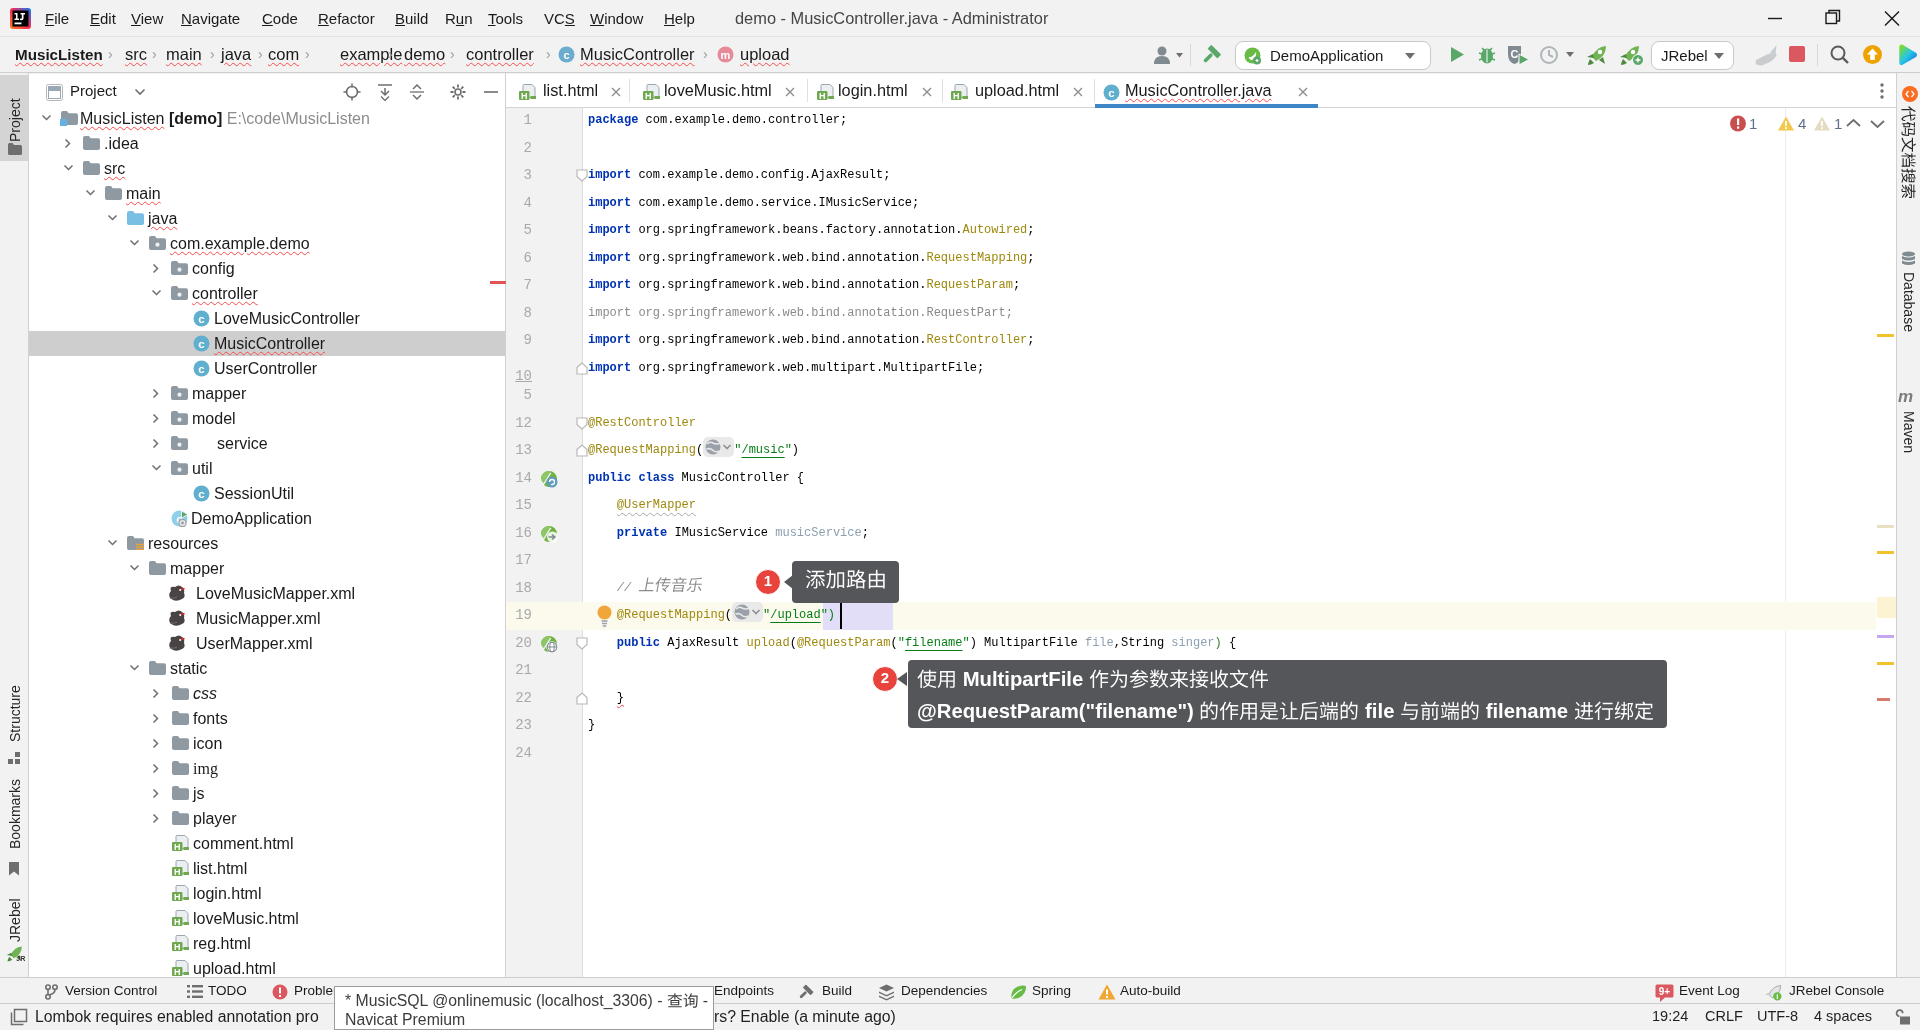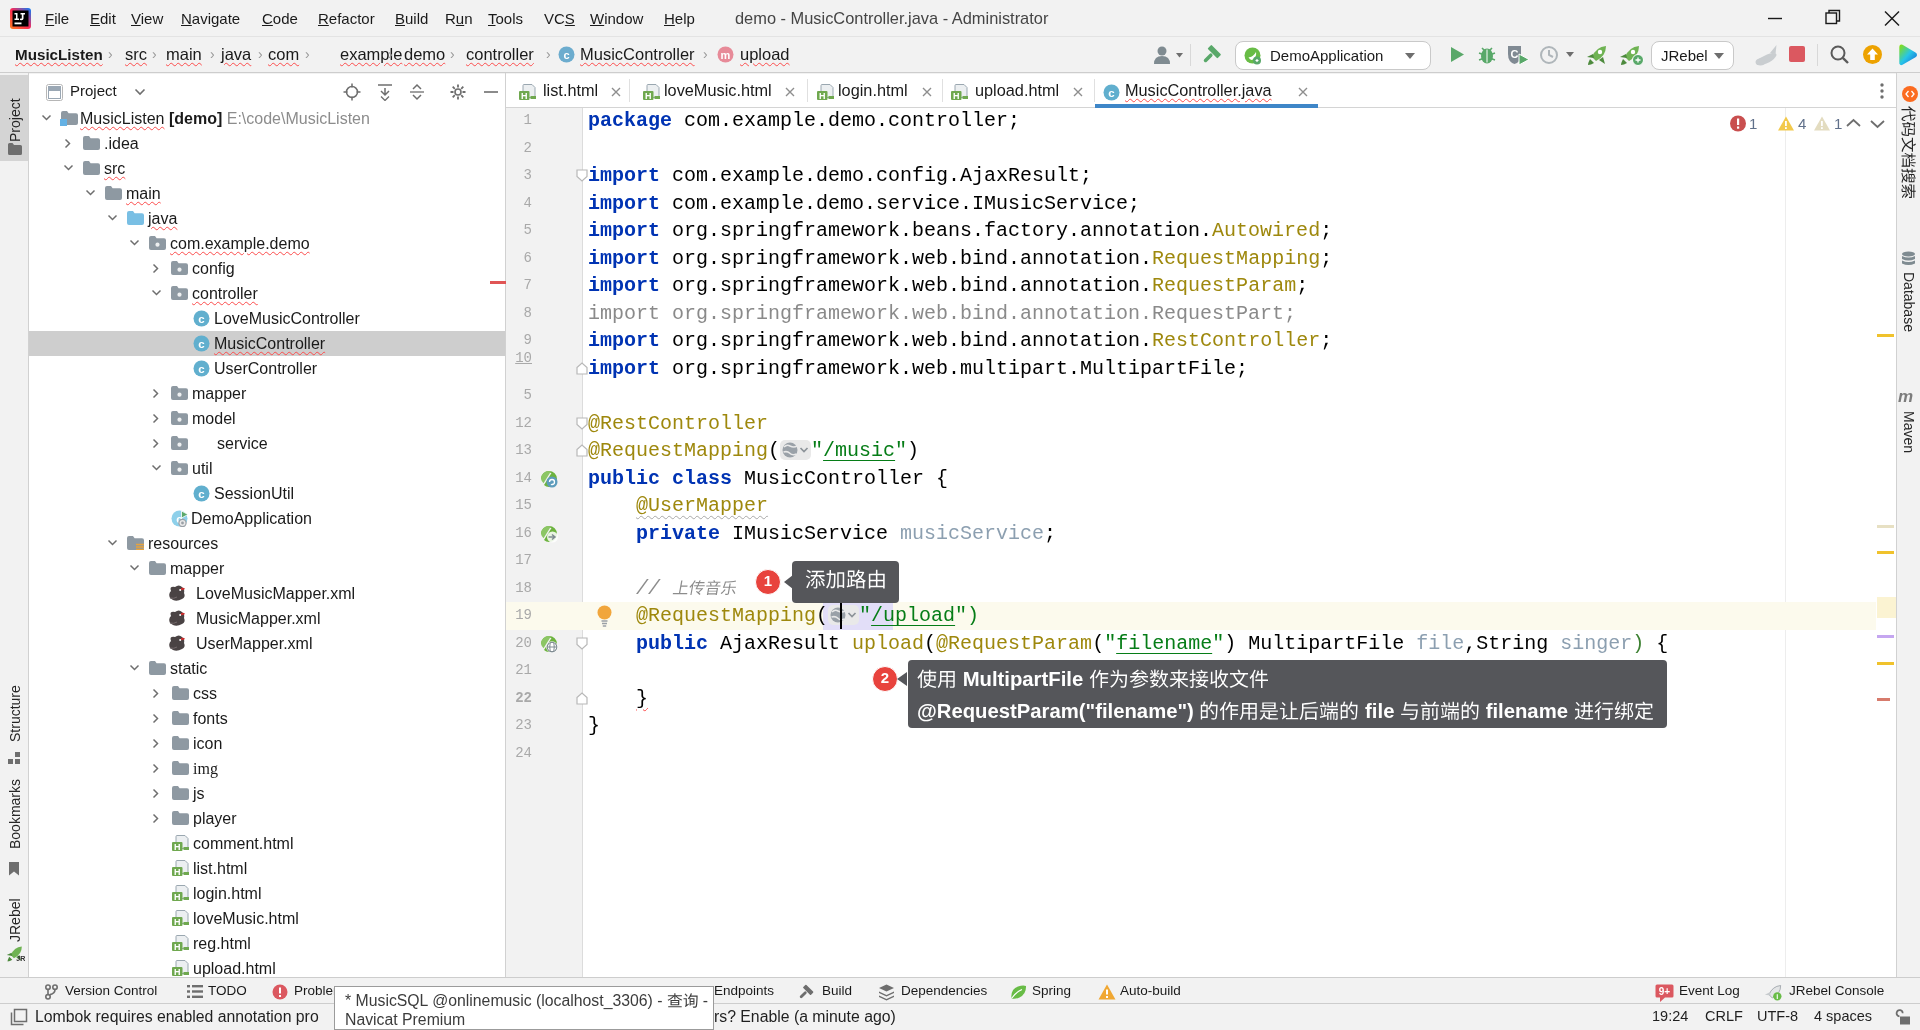--- a/index.html
+++ b/index.html
@@ -9,21 +9,21 @@
 .str{color:#067d17;}
 .stru{color:#067d17;text-decoration:underline;text-decoration-thickness:1px;text-underline-offset:4px;}
 .gr{color:#8a8a8a;}
 .cmt{color:#8c8c8c;font-style:italic;}
 .fld{color:#8c9fb0;}
 .prm{color:#8c9fb0;}
 .grn{color:#3c8031;}
 .sqred{text-decoration:underline wavy #fc4c4c;text-decoration-thickness:1px;text-underline-offset:3px;}
 .sqgray{text-decoration:underline wavy #a8a8a8;text-decoration-thickness:1px;text-underline-offset:4px;}
 .rsq{text-decoration:underline wavy #fc4c4c;text-decoration-thickness:1px;text-underline-offset:2px;}
-.codeline{position:absolute;left:588px;height:28px;line-height:27.5px;font-family:"Liberation Mono",monospace;font-size:20px;white-space:pre;color:#000;}
+.codeline{position:absolute;left:588px;height:28px;line-height:27.5px;font-family:"Liberation Mono",monospace;font-size:12px;white-space:pre;color:#000;}
 .lnum{position:absolute;width:44px;text-align:right;height:28px;line-height:27.5px;font-family:"Liberation Mono",monospace;font-size:14px;color:#a9a9a9;left:488px;}
 .trow{position:absolute;height:25px;line-height:25px;font-size:16px;white-space:pre;}
 .menu{position:absolute;top:0;height:37px;line-height:37px;font-size:15px;}
 .u1:first-letter{text-decoration:underline;}
 .bc{position:absolute;top:37px;height:35px;line-height:35px;font-size:16.5px;}
 .tab{position:absolute;top:74px;height:33px;line-height:33px;font-size:16.3px;}
 .botbtn{position:absolute;top:978px;height:26px;line-height:25px;font-size:13.5px;}
 .stx{position:absolute;top:1004px;height:26px;line-height:25px;font-size:14.5px;color:#1f1f1f;}
 .vtext{writing-mode:vertical-rl;font-size:14px;color:#262626;}
 .vtextL{writing-mode:vertical-rl;transform:rotate(180deg);font-size:14px;color:#262626;}
@@ -442,21 +442,21 @@
 <svg class="abs" style="left:149px;top:661px;" width="17" height="14" viewBox="0 0 17 14">
     <path d="M0 2 q0-2 2-2 h4 l1.6 2.2 h7.4 q2 0 2 2 v7.8 q0 2-2 2 h-13 q-2 0-2-2z" fill="#8e99a2"></path>
   </svg>
 <div class="trow" style="left:170px;top:656px;">static</div>
 <svg class="abs" style="left:152px;top:688px;" width="8" height="11" viewBox="0 0 8 11">
     <path d="M1.5 1.5 l4 4 l-4 4" stroke="#6e6e6e" stroke-width="1.5" fill="none"></path>
   </svg>
 <svg class="abs" style="left:172px;top:686px;" width="17" height="14" viewBox="0 0 17 14">
     <path d="M0 2 q0-2 2-2 h4 l1.6 2.2 h7.4 q2 0 2 2 v7.8 q0 2-2 2 h-13 q-2 0-2-2z" fill="#8e99a2"></path>
   </svg>
-<div class="trow" style="left:193px;top:681px;">css</div>
+<div class="trow" style="left:193px;top:681px;font-style:italic;">css</div>
 <svg class="abs" style="left:152px;top:713px;" width="8" height="11" viewBox="0 0 8 11">
     <path d="M1.5 1.5 l4 4 l-4 4" stroke="#6e6e6e" stroke-width="1.5" fill="none"></path>
   </svg>
 <svg class="abs" style="left:172px;top:711px;" width="17" height="14" viewBox="0 0 17 14">
     <path d="M0 2 q0-2 2-2 h4 l1.6 2.2 h7.4 q2 0 2 2 v7.8 q0 2-2 2 h-13 q-2 0-2-2z" fill="#8e99a2"></path>
   </svg>
 <div class="trow" style="left:193px;top:706px;">fonts</div>
 <svg class="abs" style="left:152px;top:738px;" width="8" height="11" viewBox="0 0 8 11">
     <path d="M1.5 1.5 l4 4 l-4 4" stroke="#6e6e6e" stroke-width="1.5" fill="none"></path>
   </svg>
@@ -585,33 +585,33 @@
 <div class="abs" style="left:823px;top:602.25px;width:70px;height:28px;background:#e2def8;"></div>
 <div class="lnum" style="top:107.25px;">1</div>
 <div class="lnum" style="top:134.75px;">2</div>
 <div class="lnum" style="top:162.25px;">3</div>
 <div class="lnum" style="top:189.75px;">4</div>
 <div class="lnum" style="top:217.25px;">5</div>
 <div class="lnum" style="top:244.75px;">6</div>
 <div class="lnum" style="top:272.25px;">7</div>
 <div class="lnum" style="top:299.75px;">8</div>
 <div class="lnum" style="top:327.25px;">9</div>
-<div class="lnum" style="top:345px;text-decoration:underline;">10</div>
+<div class="lnum" style="top:363px;text-decoration:underline;">10</div>
 <div class="lnum" style="top:382.25px;">5</div>
 <div class="lnum" style="top:409.75px;">12</div>
 <div class="lnum" style="top:437.25px;">13</div>
 <div class="lnum" style="top:464.75px;">14</div>
 <div class="lnum" style="top:492.25px;">15</div>
 <div class="lnum" style="top:519.75px;">16</div>
 <div class="lnum" style="top:547.25px;">17</div>
 <div class="lnum" style="top:574.75px;">18</div>
 <div class="lnum" style="top:602.25px;">19</div>
 <div class="lnum" style="top:629.75px;">20</div>
 <div class="lnum" style="top:657.25px;">21</div>
-<div class="lnum" style="top:684.75px;font-weight:bold;">22</div>
+<div class="lnum" style="top:684.75px;">22</div>
 <div class="lnum" style="top:712.25px;">23</div>
 <div class="lnum" style="top:739.75px;">24</div>
 <div class="codeline" style="top:107.25px;"><span class="kw">package</span> com.example.demo.controller;</div>
 <div class="codeline" style="top:162.25px;"><span class="kw">import</span> com.example.demo.config.AjaxResult;</div>
 <div class="codeline" style="top:189.75px;"><span class="kw">import</span> com.example.demo.service.IMusicService;</div>
 <div class="codeline" style="top:217.25px;"><span class="kw">import</span> org.springframework.beans.factory.annotation.<span class="ann">Autowired</span>;</div>
 <div class="codeline" style="top:244.75px;"><span class="kw">import</span> org.springframework.web.bind.annotation.<span class="ann">RequestMapping</span>;</div>
 <div class="codeline" style="top:272.25px;"><span class="kw">import</span> org.springframework.web.bind.annotation.<span class="ann">RequestParam</span>;</div>
 <div class="codeline" style="top:299.75px;"><span class="gr">import org.springframework.web.bind.annotation.RequestPart;</span></div>
 <div class="codeline" style="top:327.25px;"><span class="kw">import</span> org.springframework.web.bind.annotation.<span class="ann">RestController</span>;</div>

